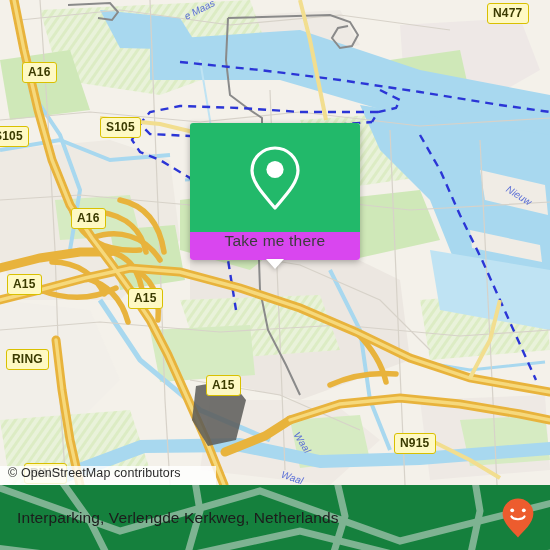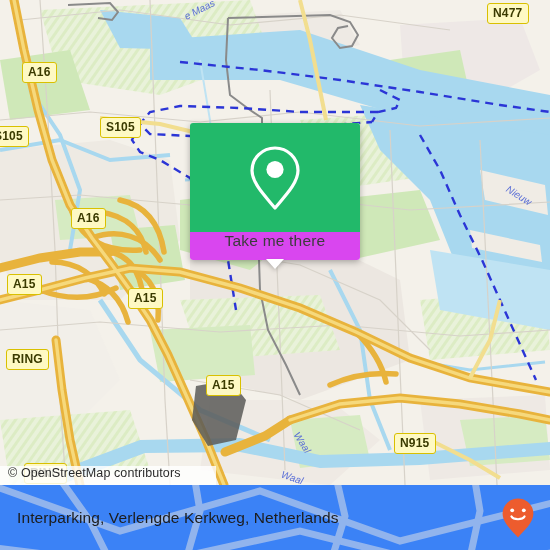--- a/index.html
+++ b/index.html
@@ -128,21 +128,21 @@
     filter: drop-shadow(0 2px 2px rgba(0,0,0,0.20));
   }
 
   
   #footer {
     position: absolute;
     left: 0;
     top: 485px;
     width: 550px;
     height: 65px;
-    background: #3b82f6;
+    background: #15803d;
     overflow: hidden;
   }
   #footer-watermark {
     position: absolute;
     left: 0; top: -14px;
     width: 550px;
     height: 95px;
     opacity: 0.5;
   }
   #footer-title {

